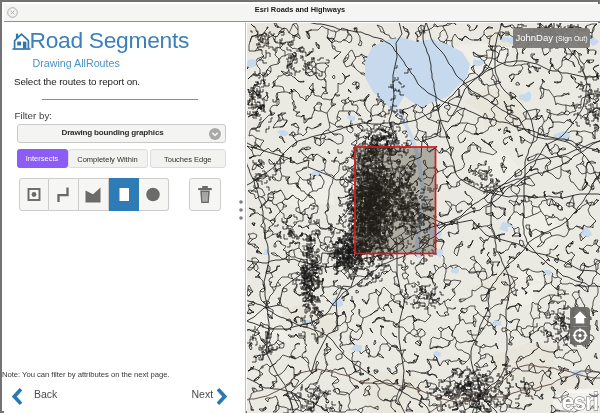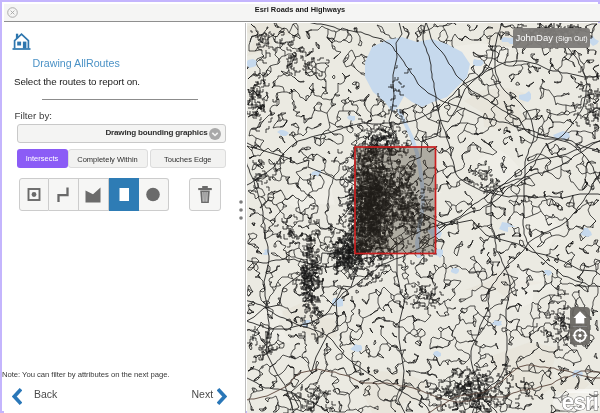--- a/index.html
+++ b/index.html
@@ -1,30 +1,30 @@
 <!DOCTYPE html>
 <html><head><meta charset="utf-8">
 <style>
 *{margin:0;padding:0;box-sizing:border-box}
 html,body{width:600px;height:413px;overflow:hidden}
 body{font-family:"Liberation Sans",sans-serif;position:relative;background:#fff}
-#frame{position:absolute;left:0;top:0;width:600px;height:413px;border:2px solid #c4b5fd;background:#fff}
+#frame{position:absolute;left:0;top:0;width:600px;height:413px;border:2px solid #737373;background:#fff}
 #topbar{position:absolute;left:2px;top:2px;width:596px;height:18px;background:#f5f5f4;border-bottom:1px solid #8f8f8f}
 #title{position:absolute;left:0;top:3px;width:100%;text-align:center;font-size:7.4px;font-weight:bold;color:#1a1a1a}
 #closex{position:absolute;left:5px;top:5px}
 #panel{position:absolute;left:2px;top:21px;width:242px;height:390px;background:#fff;border-right:1px solid #bdbdbd}
 #map{position:absolute;left:245px;top:21px;width:353px;height:390px;overflow:hidden}
 .hicon{position:absolute;left:10px;top:31px}
 #h1{position:absolute;left:27.5px;top:24.5px;font-size:22.8px;letter-spacing:-0.3px;color:#3c80ba}
 #h2{position:absolute;left:30.5px;top:54.5px;font-size:10.7px;color:#4b92c6}
 #sel{position:absolute;left:12px;top:73.5px;font-size:9.8px;letter-spacing:-0.1px;color:#1a1a1a}
 #hr1{position:absolute;left:40px;top:97px;width:156px;border-top:1px solid #8c8c8c}
 #fby{position:absolute;left:12.5px;top:107.5px;font-size:9.8px;color:#3c3c3c}
 #dd{position:absolute;left:14.5px;top:121.5px;width:209px;height:19.5px;background:#f4f4f3;border:1px solid #c9c9c9;border-radius:3px;text-align:center;font-size:8.1px;letter-spacing:-0.2px;font-weight:bold;color:#2e2e2e;line-height:18px}
-#ddtxt{position:absolute;left:0;top:-1.5px;width:190px;text-align:right;line-height:19px}
+#ddtxt{position:absolute;left:0;top:-1.5px;width:190px;text-align:center;line-height:19px}
 #ddc{position:absolute;right:4px;top:3.5px}
 .tab{position:absolute;top:146.5px;height:19.5px;font-size:7.5px;text-align:center;line-height:19px;border-radius:3px;white-space:nowrap}
 #t1{left:14.5px;width:51px;background:#8b5cf6;color:#fff}
 #t2{left:65.5px;width:80px;background:#f2f2f1;border:1px solid #dcdcdc;color:#2e2e2e}
 #t3{left:148px;width:75.5px;background:#f2f2f1;border:1px solid #dcdcdc;color:#2e2e2e}
 .ib{position:absolute;top:175.5px;width:30px;height:33px;background:#f6f6f5;border:1px solid #ccc}
 #b1{left:16.5px;border-radius:3px 0 0 3px}
 #b2{left:46.5px;border-left:none}
 #b3{left:76.5px;border-left:none}
 #b4{left:106.5px;background:#2e7cb5;border-color:#2e7cb5}
@@ -97,20 +97,21 @@
       <path d="M3.6 3.6 L7.4 7.4 M7.4 3.6 L3.6 7.4" stroke="#a5a5a5" stroke-width="0.9"></path>
     </svg>
 <div id="panel"></div>
 <svg class="hicon" width="19" height="17" viewBox="0 0 19 17">
  <path d="M0.5 16 L18.5 16" stroke="#2e76ae" stroke-width="1.7"></path>
  <path d="M2.6 15.5 L2.6 7.6 L9.5 1.2 L16.4 7.6 L16.4 15.5" fill="none" stroke="#2e76ae" stroke-width="1.7"></path>
  <rect x="3.9" y="0.7" width="2.3" height="4.6" fill="#2e76ae"></rect>
  <rect x="5.2" y="8.6" width="3.9" height="3.9" fill="#2e76ae"></rect>
  <rect x="10.9" y="8.6" width="3.5" height="6.9" fill="#2e76ae"></rect>
 </svg>
+<div id="h1">Road Segments</div>
 <div id="h2">Drawing AllRoutes</div>
 <div id="sel">Select the routes to report on.</div>
 <div id="hr1"></div>
 <div id="fby">Filter by:</div>
 <div id="dd">
       <div id="ddtxt">Drawing bounding graphics</div>
       <svg id="ddc" width="12" height="12" viewBox="0 0 12 12">
         <circle cx="6" cy="6" r="6" fill="#a9a9a9"></circle>
         <path d="M3.3 4.9 L6 7.5 L8.7 4.9" fill="none" stroke="#f4f4f3" stroke-width="1.5"></path>
       </svg>

